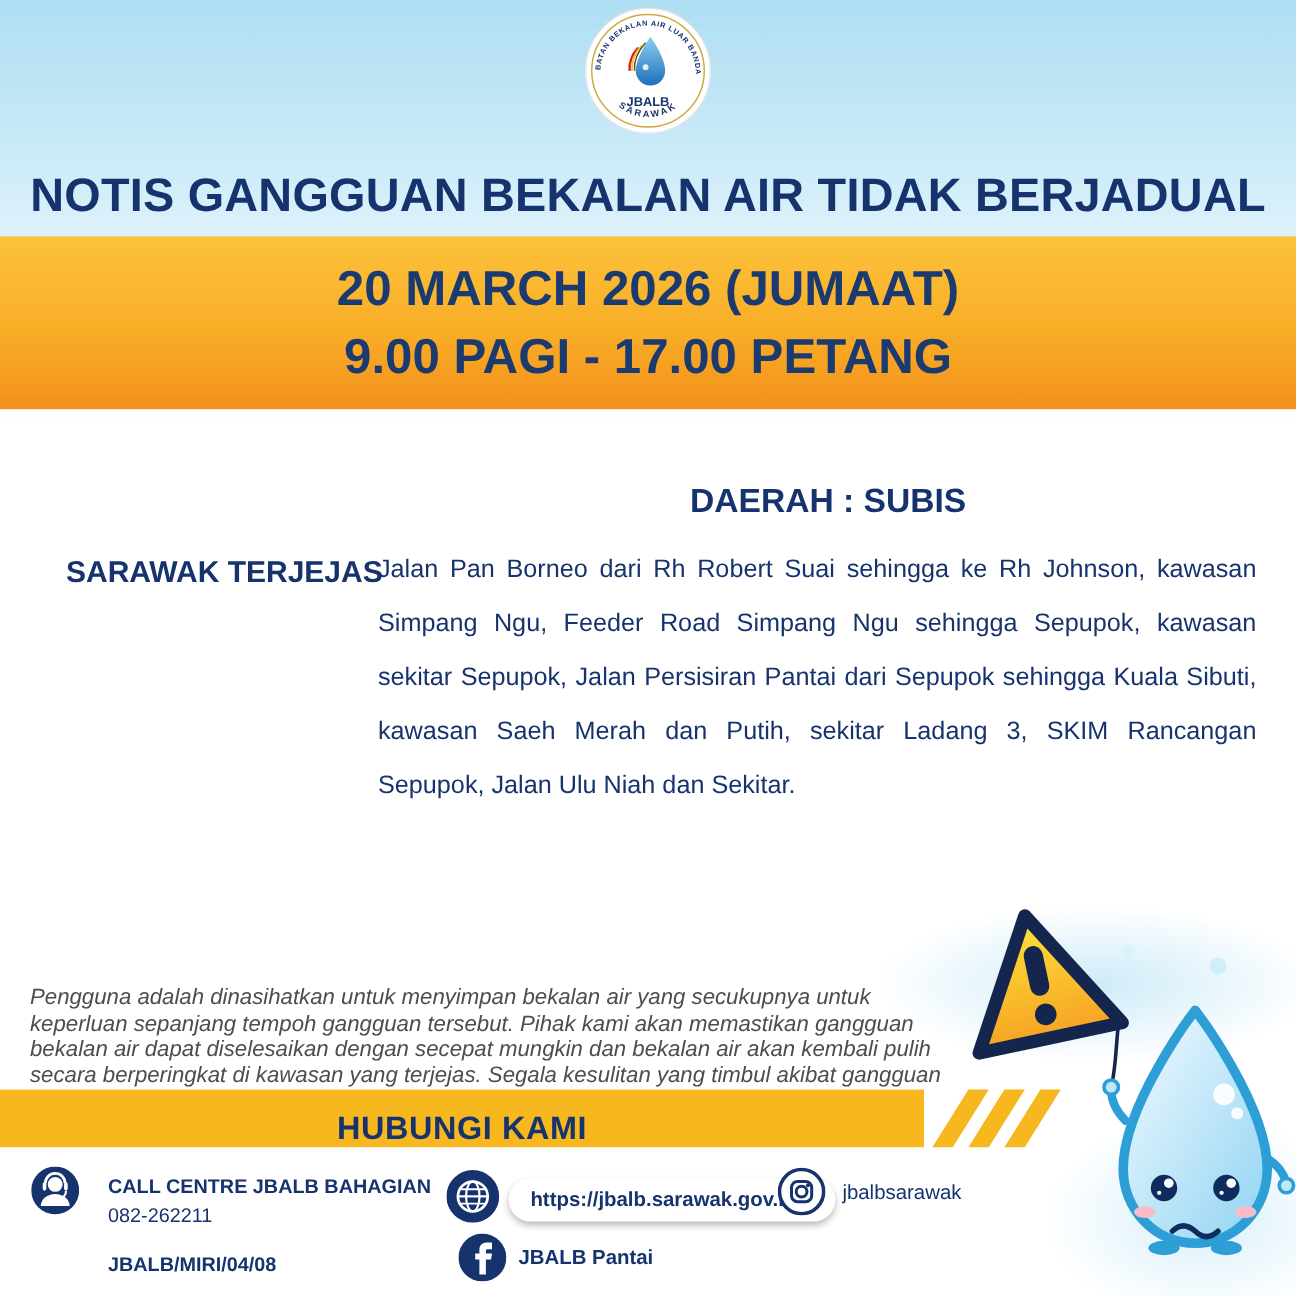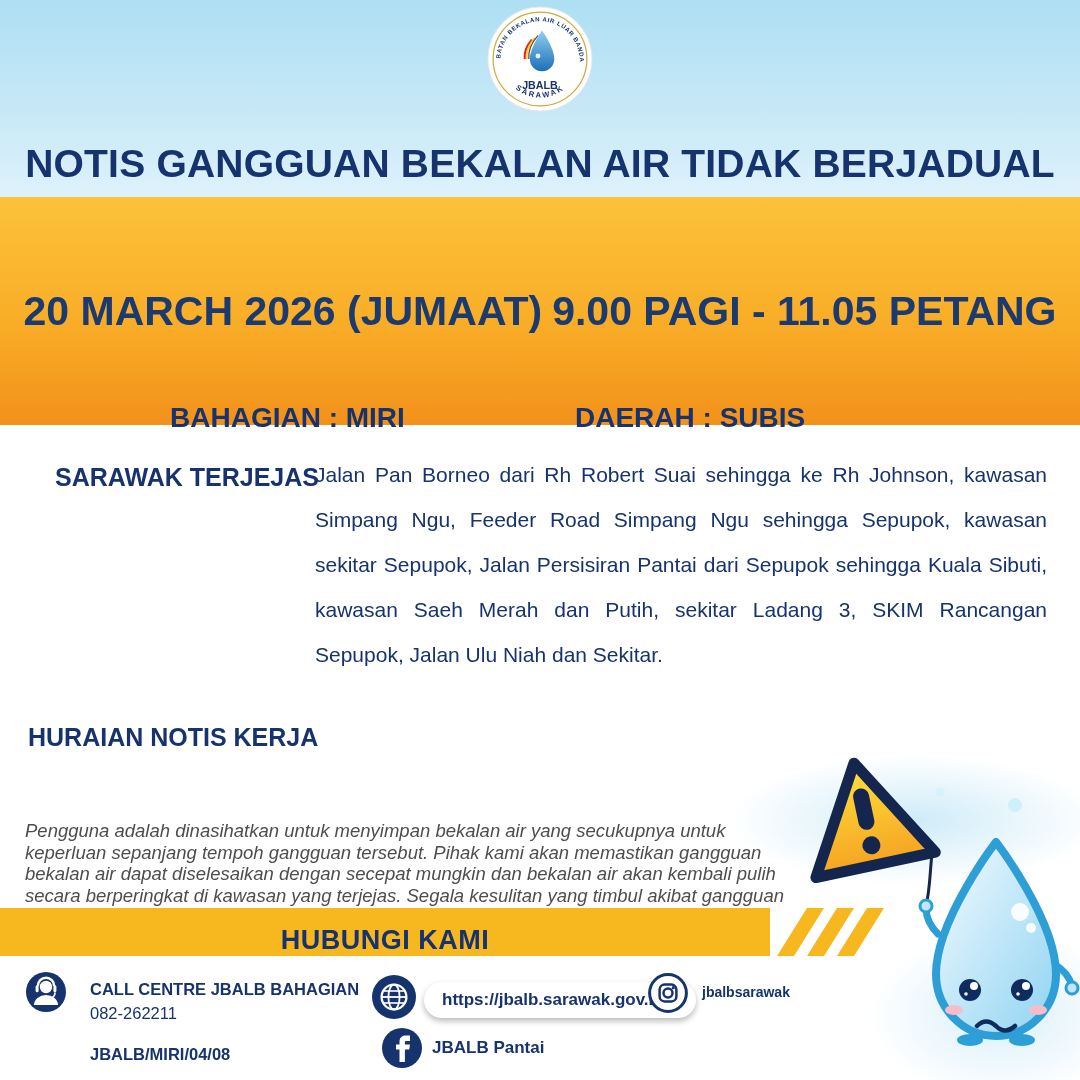--- a/index.html
+++ b/index.html
@@ -12,23 +12,23 @@
 
   .logo { position:absolute; top:6px; left:50%; transform:translateX(-50%); width:106px; height:106px; }
 
   .title {
     position:absolute; top:142px; left:0; width:100%;
     text-align:center; white-space:nowrap;
     font-size:39px; font-weight:800; color:#16336e; letter-spacing:.2px;
   }
 
   .date-banner {
-    position:absolute; top:197px; left:0; width:1080px; height:228px;
+    position:absolute; top:197px; left:0; width:1080px; height:144px;
     background:linear-gradient(180deg,#fcc23a 0%,#f9ad27 55%,#f2911b 100%);
-    display:flex; flex-direction:row; align-items:center; justify-content:center; gap:10px;
+    display:flex; flex-direction:column; align-items:center; justify-content:center; gap:10px;
   }
   .date-banner .line { font-size:41px; font-weight:800; color:#1b3a70; white-space:nowrap; }
 
   .region-bahagian { position:absolute; top:402px; left:170px; font-size:28px; font-weight:800; color:#16336e; white-space:nowrap; }
   .region-daerah   { position:absolute; top:402px; left:575px; font-size:28px; font-weight:800; color:#16336e; white-space:nowrap; }
 
   .kawasan-label { position:absolute; top:463px; left:55px;  font-size:25px; font-weight:800; color:#16336e; white-space:nowrap; }
   .kawasan-text  { position:absolute; top:452px; left:315px; width:732px; font-size:21px; font-weight:400; color:#16336e; line-height:45px; text-align:justify; }
 
   .huraian-label { position:absolute; top:723px; left:28px;  font-size:25px; font-weight:800; color:#16336e; white-space:nowrap; }
@@ -54,21 +54,21 @@
 
   .globe-icon { position:absolute; top:975px; left:372px; width:44px; height:44px; }
   .website-pill {
     position:absolute; top:982px; left:424px; padding:8px 18px; background:#ffffff;
     border-radius:20px; box-shadow:0 3px 6px rgba(0,0,0,.28);
     font-size:17px; font-weight:800; color:#16336e; white-space:nowrap; cursor:pointer;
   }
   .fb-icon  { position:absolute; top:1028px; left:382px; width:40px; height:40px; cursor:pointer; }
   .fb-label { position:absolute; top:1038px; left:432px; font-size:17px; font-weight:800; color:#16336e; white-space:nowrap; cursor:pointer; }
   .ig-icon  { position:absolute; top:973px; left:648px; width:40px; height:40px; cursor:pointer; }
-  .ig-label { position:absolute; top:984px; left:702px; font-size:14px; font-weight:700; color:#16336e; white-space:nowrap; cursor:pointer; }
+  .ig-label { position:absolute; top:984px; left:702px; font-size:17px; font-weight:400; color:#16336e; white-space:nowrap; cursor:pointer; }
 
   .splash-a { position:absolute; left:730px; top:755px; width:370px; height:130px; border-radius:50%;
               background:radial-gradient(closest-side, rgba(167,219,243,.55), rgba(167,219,243,0)); }
   .splash-b { position:absolute; left:870px; top:930px; width:260px; height:170px; border-radius:50%;
               background:radial-gradient(closest-side, rgba(178,224,246,.5), rgba(178,224,246,0)); }
   .dot1 { position:absolute; left:1008px; top:798px; width:14px; height:14px; border-radius:50%; background:#cfeffb; }
   .dot2 { position:absolute; left:936px;  top:788px; width:9px;  height:9px;  border-radius:50%; background:#d8f2fc; }
 
   .mascot-scene { position:absolute; top:742px; right:-6px; width:300px; height:340px; }
 </style>
@@ -104,30 +104,28 @@
     <path d="M50 29 q-10 11 -9 23" stroke="#222222" stroke-width="1.2" fill="none" opacity=".8"></path>
     <path d="M54 24 C54 24 42 41 42 52 a12 12 0 0 0 24 0 C66 41 54 24 54 24 Z" fill="url(#dropGrad)"></path>
     <circle cx="50" cy="49" r="2.4" fill="#ffffff" opacity=".85"></circle>
     <text x="52" y="81" text-anchor="middle" font-size="10.5" font-weight="800" fill="#16336e">JBALB</text>
   </svg>
 
   <div class="title">NOTIS GANGGUAN BEKALAN AIR TIDAK BERJADUAL</div>
 
   <div class="date-banner">
     <div class="line">20 MARCH 2026 (JUMAAT)</div>
-    <div class="line">9.00 PAGI - 11.05 PETANG</div>
+    <div class="line">9.00 PAGI - 17.00 PETANG</div>
   </div>
 
-  <div class="region-bahagian">BAHAGIAN : MIRI</div>
   <div class="region-daerah">DAERAH : SUBIS</div>
 
   <div class="kawasan-label">SARAWAK TERJEJAS</div>
   <div class="kawasan-text">Jalan Pan Borneo dari Rh Robert Suai sehingga ke Rh Johnson, kawasan Simpang Ngu, Feeder Road Simpang Ngu sehingga Sepupok, kawasan sekitar Sepupok, Jalan Persisiran Pantai dari Sepupok sehingga Kuala Sibuti, kawasan Saeh Merah dan Putih, sekitar Ladang 3, SKIM Rancangan Sepupok, Jalan Ulu Niah dan Sekitar.</div>
 
-  <div class="huraian-label">HURAIAN NOTIS KERJA</div>
 
   <div class="disclaimer">Pengguna adalah dinasihatkan untuk menyimpan bekalan air yang secukupnya untuk keperluan sepanjang tempoh gangguan tersebut. Pihak kami akan memastikan gangguan bekalan air dapat diselesaikan dengan secepat mungkin dan bekalan air akan kembali pulih secara berperingkat di kawasan yang terjejas. Segala kesulitan yang timbul akibat gangguan ini adalah sangat dikesali.</div>
 
   <div class="hubungi-bar">
     <span>HUBUNGI KAMI</span>
   </div>
   <div class="stripe s1"></div>
   <div class="stripe s2"></div>
   <div class="stripe s3"></div>
 

